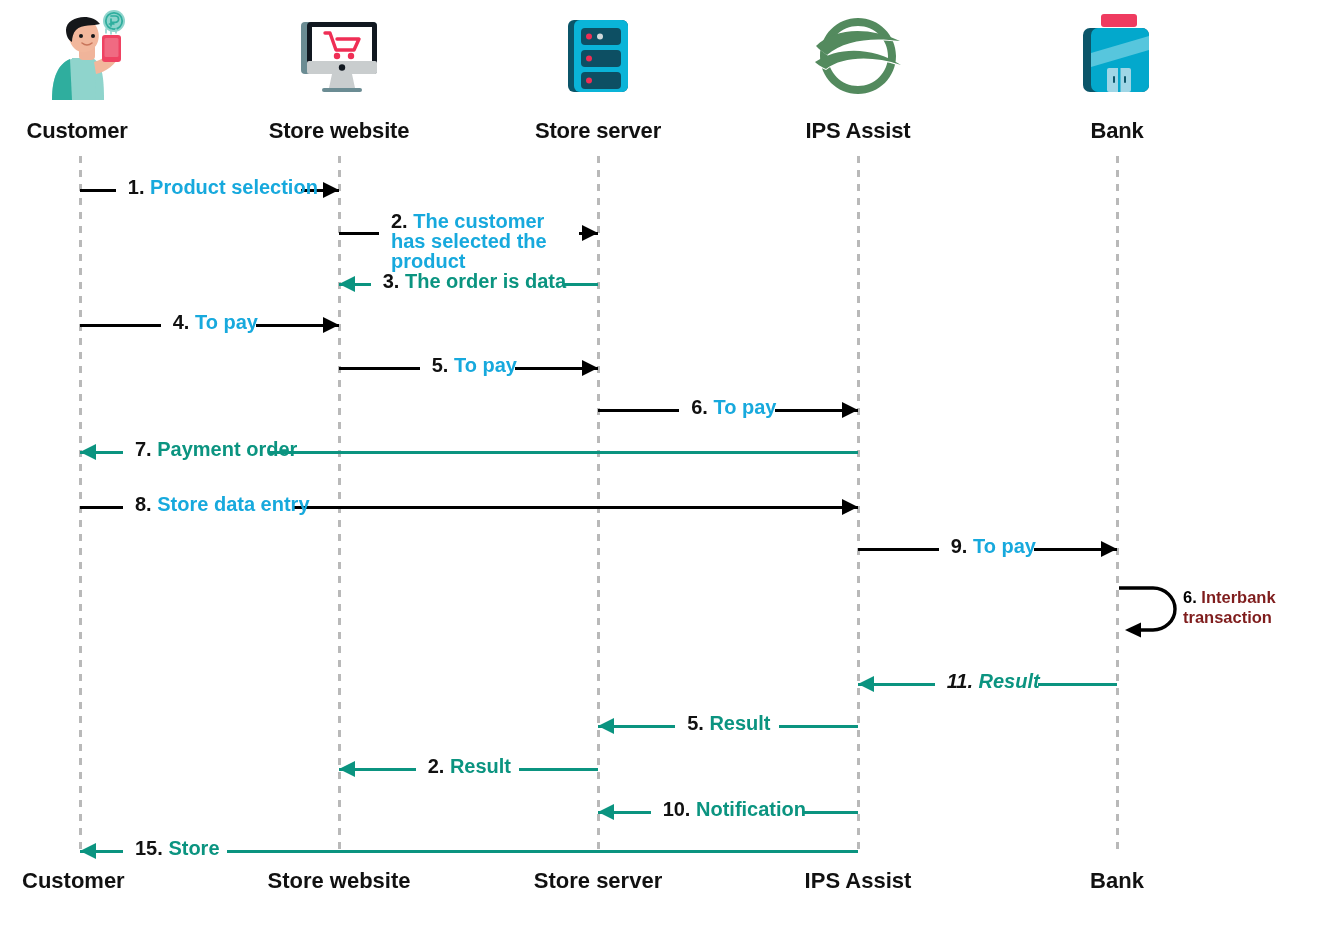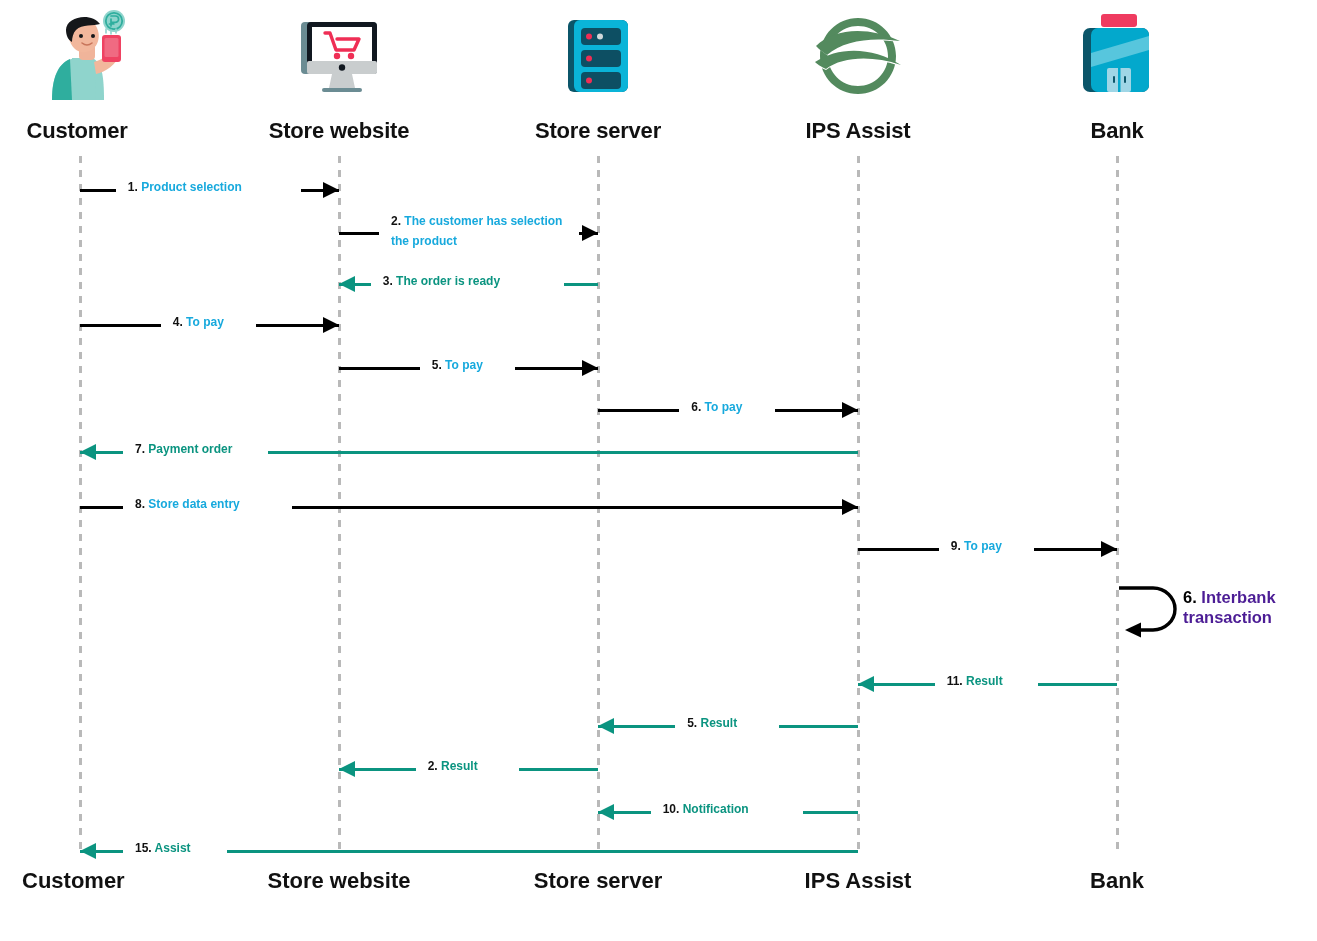--- a/index.html
+++ b/index.html
@@ -21,21 +21,21 @@
   
   .bottom-label{position:absolute;top:868px;font-size:22px;font-weight:bold;color:#111111;white-space:nowrap;}
 
   
   .msg{position:absolute;height:0;}
   .msg .line{position:absolute;top:0;height:3px;}
   .msg .head{position:absolute;top:-7px;width:0;height:0;
              border-top:8.5px solid transparent;border-bottom:8.5px solid transparent;}
   .msg .head.r{border-left-width:16px;border-left-style:solid;}
   .msg .head.l{border-right-width:16px;border-right-style:solid;}
-  .msg .cap{position:absolute;font-size:12px;font-weight:bold;line-height:20px;white-space:nowrap;}
+  .msg .cap{position:absolute;font-size:20px;font-weight:bold;line-height:20px;white-space:nowrap;}
   .msg .cap .num{color:#111111;}
   .msg .cap .txt{}
   .msg .cap.wrap{white-space:normal;width:170px;}
 
   .fwd .line,.fwd .seg{background:#000000;}
   .fwd .head.r{border-left-color:#000000;}
   .fwd .cap .txt{color:#17a9dd;}
 
   .ret .line,.ret .seg{background:#0b9480;}
   .ret .head.l{border-right-color:#0b9480;}
@@ -141,27 +141,27 @@
     <div class="msg fwd" style="left: 0px; top: 189px; width: 1317px;">
       <div class="line seg" style="left: 80px; width: 35.8px;"></div>
       <div class="line seg" style="left: 301.2px; width: 37.8px;"></div>
       <div class="head r" style="left: 323px;"></div>
       <div class="cap" style="left: 127.8px; top: -12px;"><span class="num">1.</span> <span class="txt">Product selection</span></div>
     </div>
     <div class="msg fwd" style="left: 0px; top: 232px; width: 1317px;">
       <div class="line seg" style="left: 339px; width: 40px;"></div>
       <div class="line seg" style="left: 579px; width: 19px;"></div>
       <div class="head r" style="left: 582px;"></div>
-      <div class="cap wrap" style="left: 391px; top: -21px; width: 180px;"><span class="num">2.</span> <span class="txt">The customer has selection the product</span></div>
+      <div class="cap wrap" style="left: 391px; top: -21px; width: 180px;"><span class="num">2.</span> <span class="txt">The customer has selected the product</span></div>
     </div>
     <div class="msg ret" style="left: 0px; top: 283px; width: 1317px;">
       <div class="line seg" style="left: 339px; width: 31.715px;"></div>
       <div class="line seg" style="left: 564.285px; width: 33.715px;"></div>
       <div class="head l" style="left: 339px;"></div>
-      <div class="cap" style="left: 382.715px; top: -12px;"><span class="num">3.</span> <span class="txt">The order is ready</span></div>
+      <div class="cap" style="left: 382.715px; top: -12px;"><span class="num">3.</span> <span class="txt">The order is data</span></div>
     </div>
     <div class="msg fwd" style="left: 0px; top: 324px; width: 1317px;">
       <div class="line seg" style="left: 80px; width: 80.735px;"></div>
       <div class="line seg" style="left: 256.265px; width: 82.735px;"></div>
       <div class="head r" style="left: 323px;"></div>
       <div class="cap" style="left: 172.735px; top: -12px;"><span class="num">4.</span> <span class="txt">To pay</span></div>
     </div>
     <div class="msg fwd" style="left: 0px; top: 367px; width: 1317px;">
       <div class="line seg" style="left: 339px; width: 80.735px;"></div>
       <div class="line seg" style="left: 515.265px; width: 82.735px;"></div>
@@ -191,26 +191,26 @@
       <div class="line seg" style="left: 1034.27px; width: 82.735px;"></div>
       <div class="head r" style="left: 1101px;"></div>
       <div class="cap" style="left: 950.735px; top: -12px;"><span class="num">9.</span> <span class="txt">To pay</span></div>
     </div>
     <div class="selfloop" style="left: 1117px; top: 581px;">
       <svg width="80" height="60" viewBox="0 0 80 60" xmlns="http://www.w3.org/2000/svg">
         <path d="M2 7 H36 A22 21 0 0 1 36 49 H22" fill="none" stroke="#000" stroke-width="3.4" stroke-linecap="butt"></path>
         <path d="M24 41.5 L24 56.5 L8 49 Z" fill="#000"></path>
       </svg>
     </div>
-    <div class="msg cap wrap" style="position: absolute; left: 1183px; top: 587px; font-size: 16.5px; font-weight: bold; line-height: 20px; width: 150px; white-space: normal;"><span class="num">6.</span> <span class="txt" style="color:#4c1d95">Interbank transaction</span></div>
+    <div class="msg cap wrap" style="position: absolute; left: 1183px; top: 587px; font-size: 16.5px; font-weight: bold; line-height: 20px; width: 150px; white-space: normal;"><span class="num">6.</span> <span class="txt" style="color:#7f1d1d">Interbank transaction</span></div>
     <div class="msg ret" style="left: 0px; top: 683px; width: 1317px;">
       <div class="line seg" style="left: 858px; width: 76.65px;"></div>
       <div class="line seg" style="left: 1038.35px; width: 78.65px;"></div>
       <div class="head l" style="left: 858px;"></div>
-      <div class="cap" style="left: 946.65px; top: -12px;"><span class="num">11.</span> <span class="txt">Result</span></div>
+      <div class="cap" style="left: 946.65px; top: -12px; font-style: italic;"><span class="num">11.</span> <span class="txt">Result</span></div>
     </div>
     <div class="msg ret" style="left: 0px; top: 725px; width: 1317px;">
       <div class="line seg" style="left: 598px; width: 77.15px;"></div>
       <div class="line seg" style="left: 778.85px; width: 79.15px;"></div>
       <div class="head l" style="left: 598px;"></div>
       <div class="cap" style="left: 687.15px; top: -12px;"><span class="num">5.</span> <span class="txt">Result</span></div>
     </div>
     <div class="msg ret" style="left: 0px; top: 768px; width: 1317px;">
       <div class="line seg" style="left: 339px; width: 76.65px;"></div>
       <div class="line seg" style="left: 519.35px; width: 78.65px;"></div>
@@ -220,15 +220,15 @@
     <div class="msg ret" style="left: 0px; top: 811px; width: 1317px;">
       <div class="line seg" style="left: 598px; width: 52.64px;"></div>
       <div class="line seg" style="left: 803.36px; width: 54.64px;"></div>
       <div class="head l" style="left: 598px;"></div>
       <div class="cap" style="left: 662.64px; top: -12px;"><span class="num">10.</span> <span class="txt">Notification</span></div>
     </div>
     <div class="msg ret" style="left: 0px; top: 850px; width: 1317px;">
       <div class="line seg" style="left: 80px; width: 43px;"></div>
       <div class="line seg" style="left: 226.7px; width: 631.3px;"></div>
       <div class="head l" style="left: 80px;"></div>
-      <div class="cap" style="left: 135px; top: -12px;"><span class="num">15.</span> <span class="txt">Assist</span></div>
+      <div class="cap" style="left: 135px; top: -12px;"><span class="num">15.</span> <span class="txt">Store</span></div>
     </div>
   </div>
 
 </body></html>

